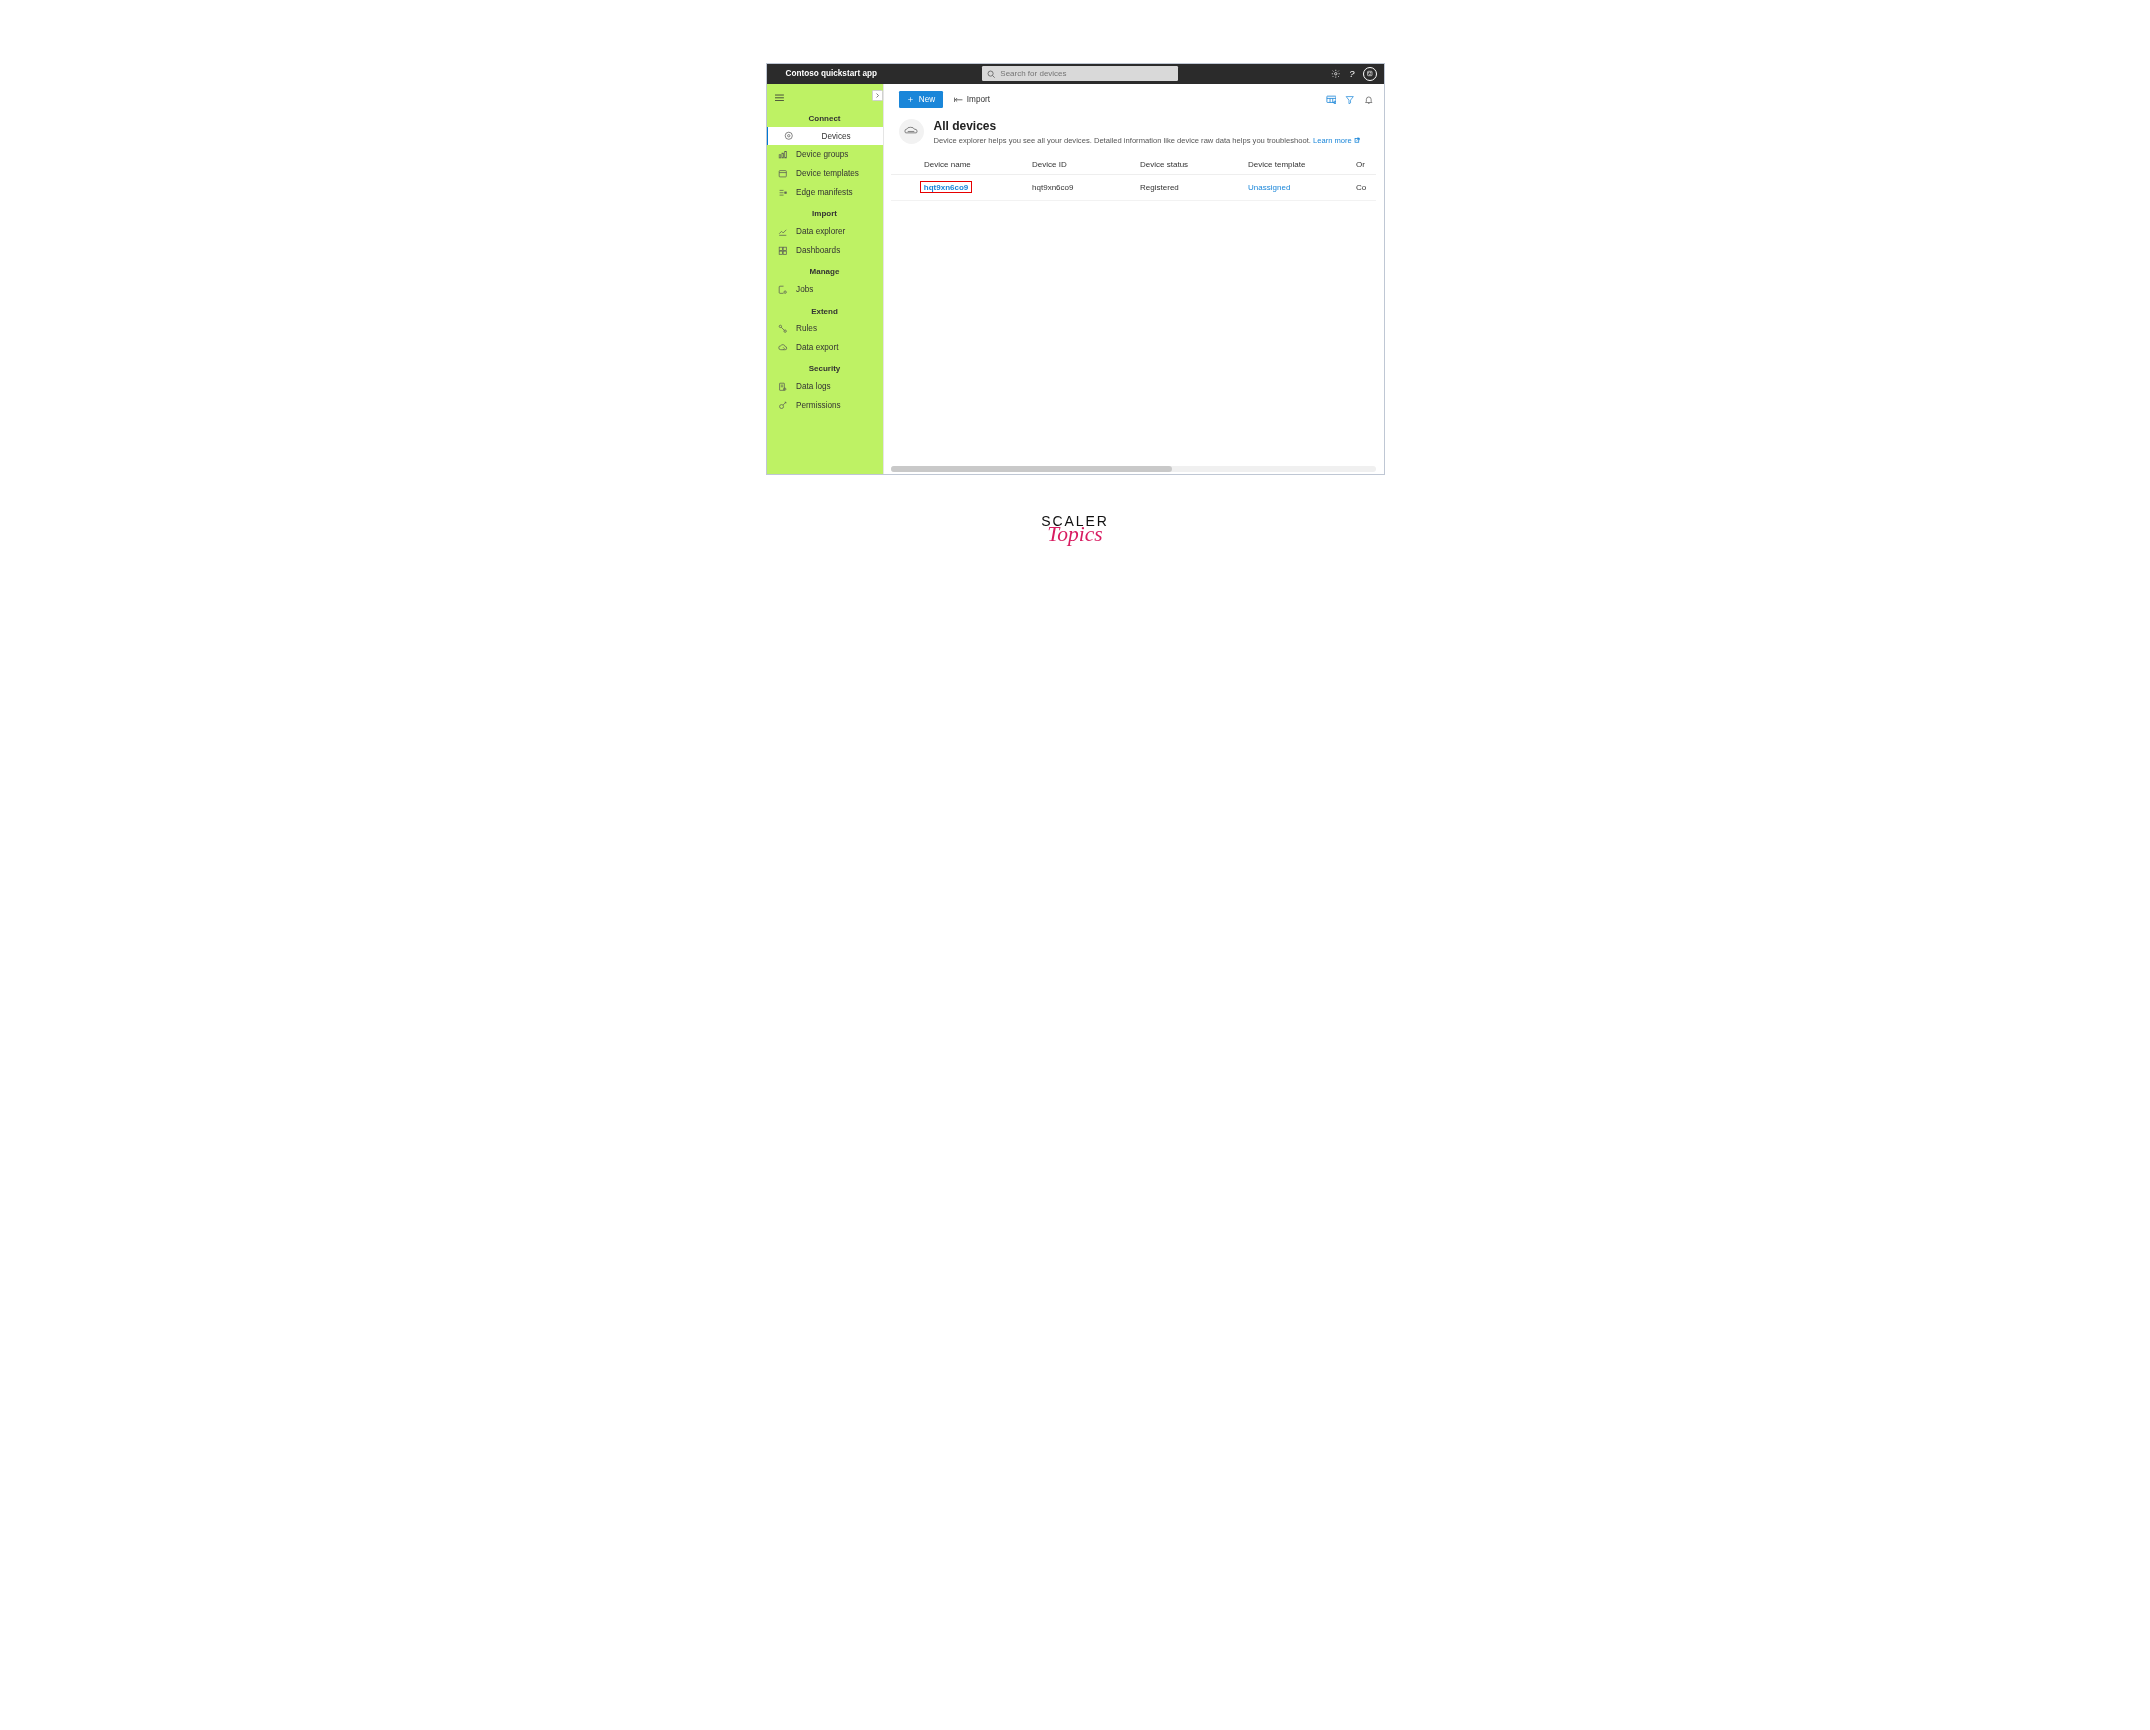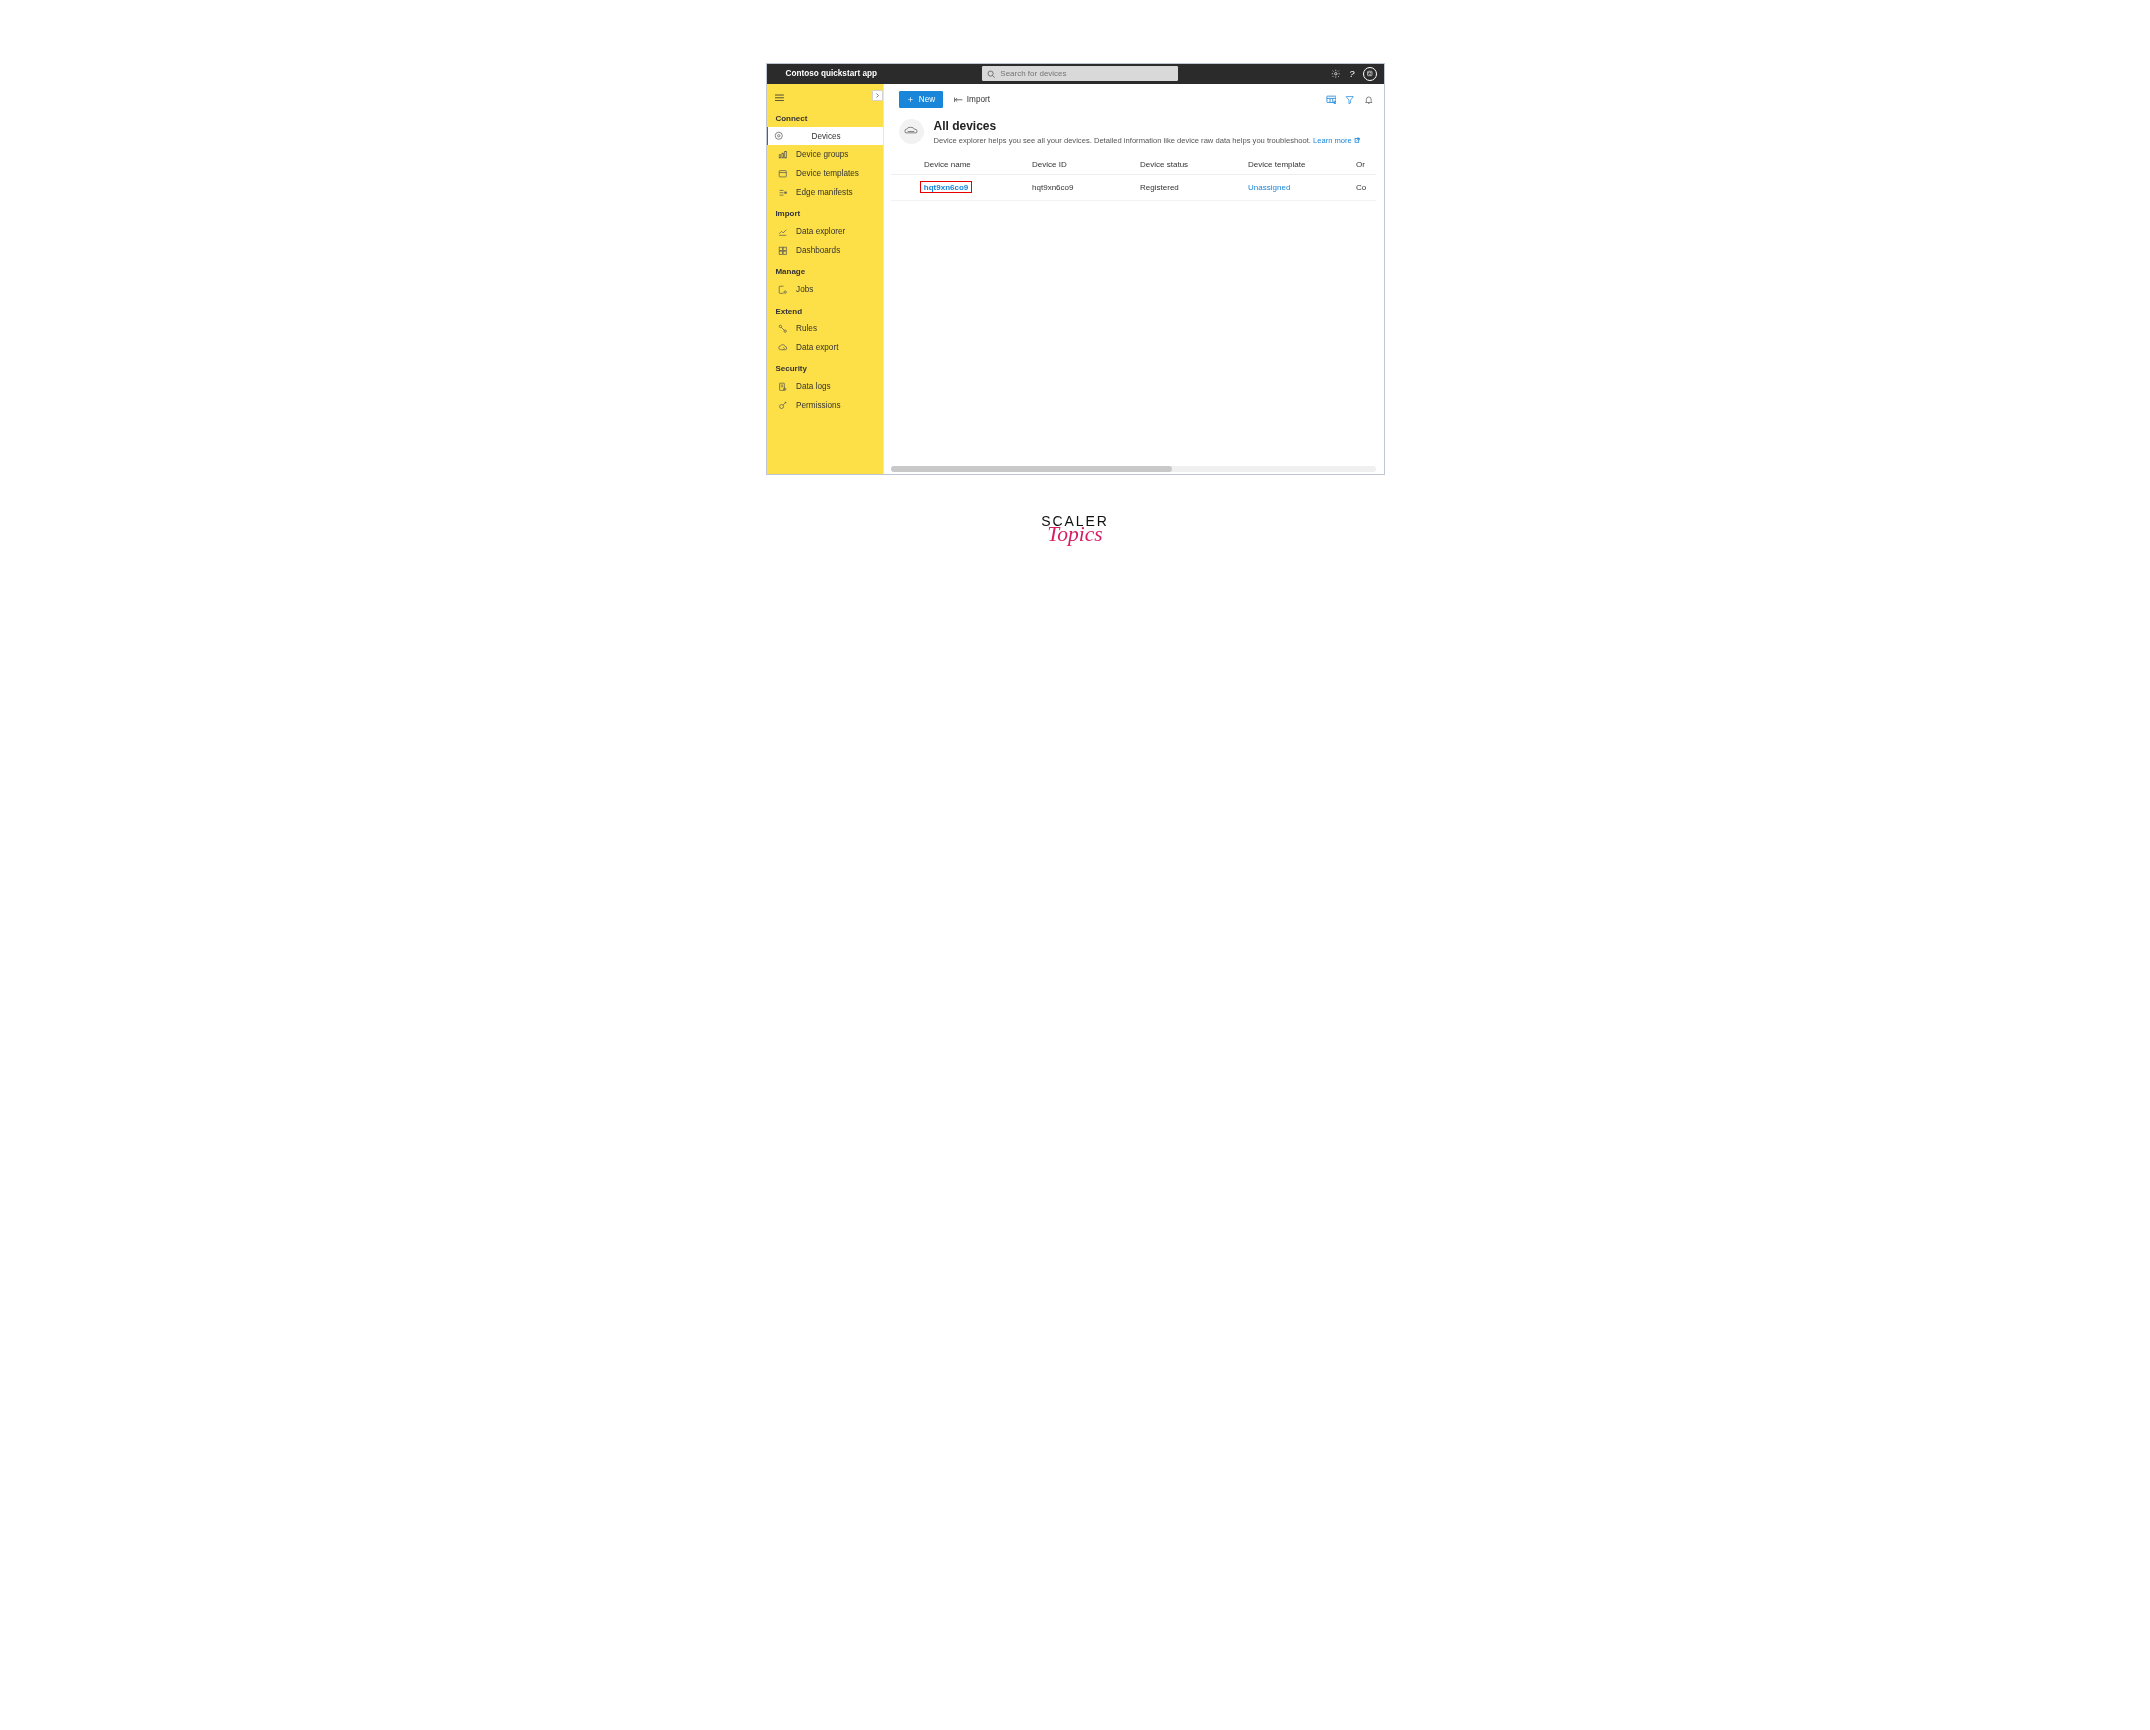--- a/index.html
+++ b/index.html
@@ -62,26 +62,27 @@
     padding-right: 6.3px;
   }
   .hdr-icon { width: 10px; height: 10px; display: flex; align-items: center; justify-content: center; color: #fff; font-size: 8.9px; }
   .chat-badge { width: 14px; height: 14px; border: 0.9px solid #fff; border-radius: 50%; display:flex; align-items:center; justify-content:center; }
   .chat-badge svg { width:7.6px; height:7.6px; }
 
   
   .body-row { display: flex; height: 390px; }
   .sidebar {
     width: 117px;
-    background: #fde047;
+    background: #bef264;
     border-right: 0.6px solid #e5e5e5;
     font-size: 8.2px;
     color: #333;
     position: relative;
     padding-top: 2.5px;
+    text-align: center;
   }
   .tree-toggle {
     position: absolute;
     top: 6.3px;
     right: -0.6px;
     width: 11.4px; height: 11.4px;
     border: 0.6px solid #d0d0d0;
     background: #fff;
     border-radius: 1.3px;
     display:flex; align-items:center; justify-content:center;
@@ -102,21 +103,21 @@
     align-items: center;
     gap: 8.2px;
     padding: 4.4px 8.9px 4.4px 11.4px;
     color: #333;
     cursor: pointer;
   }
   .nav-item .nav-icon { width: 10px; height: 10px; display:flex; align-items:center; justify-content:center; color:#555; }
   .nav-item.active {
     background: #fff;
     border-left: 1.9px solid #0078d4;
-    padding-left: 6px;
+    padding-left: 16px;
     gap: 28px;
   }
   .nav-item.active .nav-label { font-weight: 400; }
 
   
   .main {
     flex: 1;
     background: #fff;
     display: flex;
     flex-direction: column;

